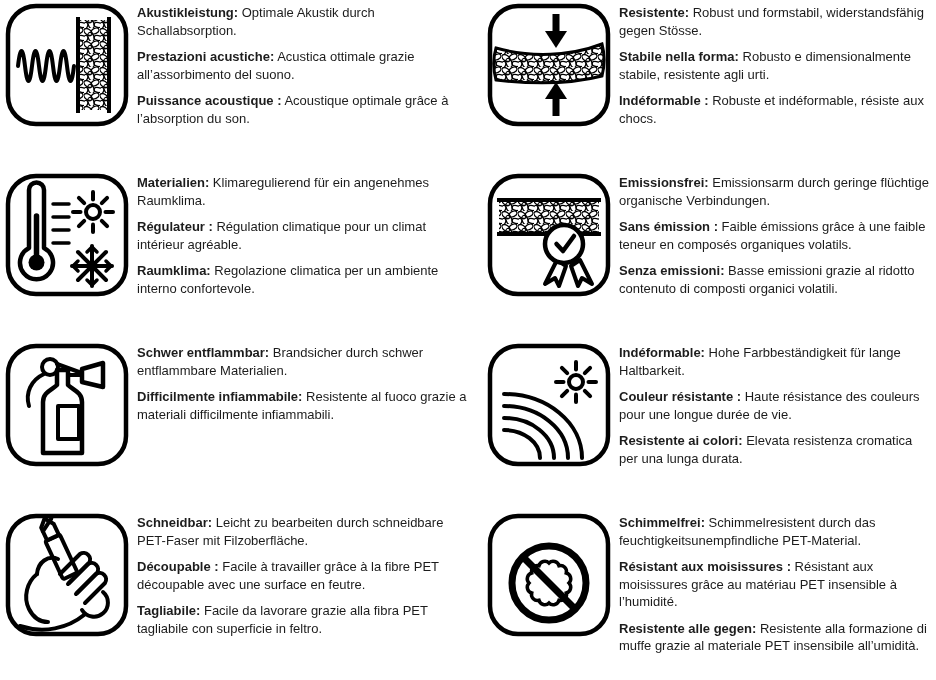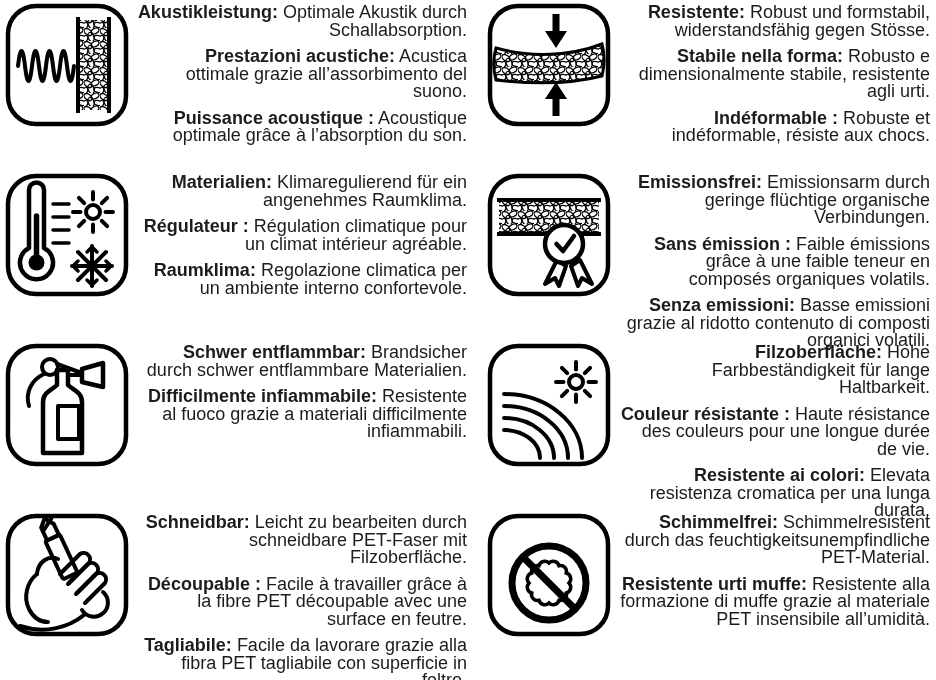--- a/index.html
+++ b/index.html
@@ -6,21 +6,21 @@
   body{width:936px;height:680px;overflow:hidden;
        font-family:"Liberation Sans", sans-serif;color:#1c1c1c;}
   .grid{display:grid;grid-template-columns:482px 450px;grid-auto-rows:170px;
         padding:2px 0 0 4px;box-sizing:border-box;}
   .cell{display:flex;gap:7px;align-items:flex-start;}
   .icon-box{width:126px;height:126px;flex:0 0 126px;}
   .icon-box svg{display:block;}
   .texts{padding-top:2px;}
   .col-l .texts{width:330px;}
   .col-r .texts{width:311px;}
-  .texts p{margin:0 0 9px 0;font-size:18px;line-height:17.5px;text-align:right;}
+  .texts p{margin:0 0 9px 0;font-size:13px;line-height:17.5px;}
   .texts b{font-weight:700;}
 </style>
 </head>
 <body>
 
 <svg width="0" height="0" style="position:absolute" aria-hidden="true">
   <defs>
     <pattern id="scrib" patternUnits="userSpaceOnUse" width="16" height="13">
       <g fill="none" stroke="#000" stroke-width="1.3">
         <ellipse cx="4" cy="4" rx="4.6" ry="2.8" transform="rotate(35 4 4)"></ellipse>
@@ -164,21 +164,21 @@
         <g stroke="#000" stroke-width="4" fill="none" stroke-linecap="round">
           <path d="M18 52 A78 64 0 0 1 96 116"></path>
           <path d="M18 64 A64 52 0 0 1 82 116"></path>
           <path d="M18 76 A50 40 0 0 1 68 116"></path>
           <path d="M18 88 A36 28 0 0 1 54 116"></path>
         </g>
         <use href="#sun" transform="translate(90,40)"></use>
       </svg>
     </div>
     <div class="texts">
-      <p><b>Filzoberfläche:</b><span> Hohe Farbbeständigkeit für lange Haltbarkeit.</span></p>
+      <p><b>Indéformable:</b><span> Hohe Farbbeständigkeit für lange Haltbarkeit.</span></p>
       <p><b>Couleur résistante :</b><span> Haute résistance des couleurs pour une longue durée de vie.</span></p>
       <p><b>Resistente ai colori:</b><span> Elevata resistenza cromatica per una lunga durata.</span></p>
     </div>
   </section>
 
   <section class="cell col-l">
     <div class="icon-box">
       <svg viewBox="0 0 126 126" width="126" height="126">
         <rect x="4" y="4" width="118" height="118" rx="28" fill="#fff" stroke="#000" stroke-width="4.5"></rect>
         <g stroke="#000" stroke-width="4" fill="#fff" stroke-linejoin="round" stroke-linecap="round">
@@ -212,17 +212,18 @@
         <rect x="4" y="4" width="118" height="118" rx="28" fill="#fff" stroke="#000" stroke-width="4.5"></rect>
         <path d="M83 71 A6 6 0 0 1 80.3 81 A6 6 0 0 1 73 88.3 A6 6 0 0 1 63 91 A6 6 0 0 1 53 88.3
                  A6 6 0 0 1 45.7 81 A6 6 0 0 1 43 71 A6 6 0 0 1 45.7 61 A6 6 0 0 1 53 53.7
                  A6 6 0 0 1 63 51 A6 6 0 0 1 73 53.7 A6 6 0 0 1 80.3 61 A6 6 0 0 1 83 71 Z" fill="#fff" stroke="#000" stroke-width="3.5"></path>
         <circle cx="63" cy="71" r="37" fill="none" stroke="#000" stroke-width="7"></circle>
         <line x1="37" y1="45" x2="89" y2="97" stroke="#000" stroke-width="7"></line>
       </svg>
     </div>
     <div class="texts">
       <p><b>Schimmelfrei:</b><span> Schimmelresistent durch das feuchtigkeitsunempfindliche PET-Material.</span></p>
-      <p><b>Resistente urti muffe:</b><span> Resistente alla formazione di muffe grazie al materiale PET insensibile all’umidità.</span></p>
+      <p><b>Résistant aux moisissures :</b><span> Résistant aux moisissures grâce au matériau PET insensible à l’humidité.</span></p>
+      <p><b>Resistente alle gegen:</b><span> Resistente alla formazione di muffe grazie al materiale PET insensibile all’umidità.</span></p>
     </div>
   </section>
 
 </div>
 
 </body></html>

